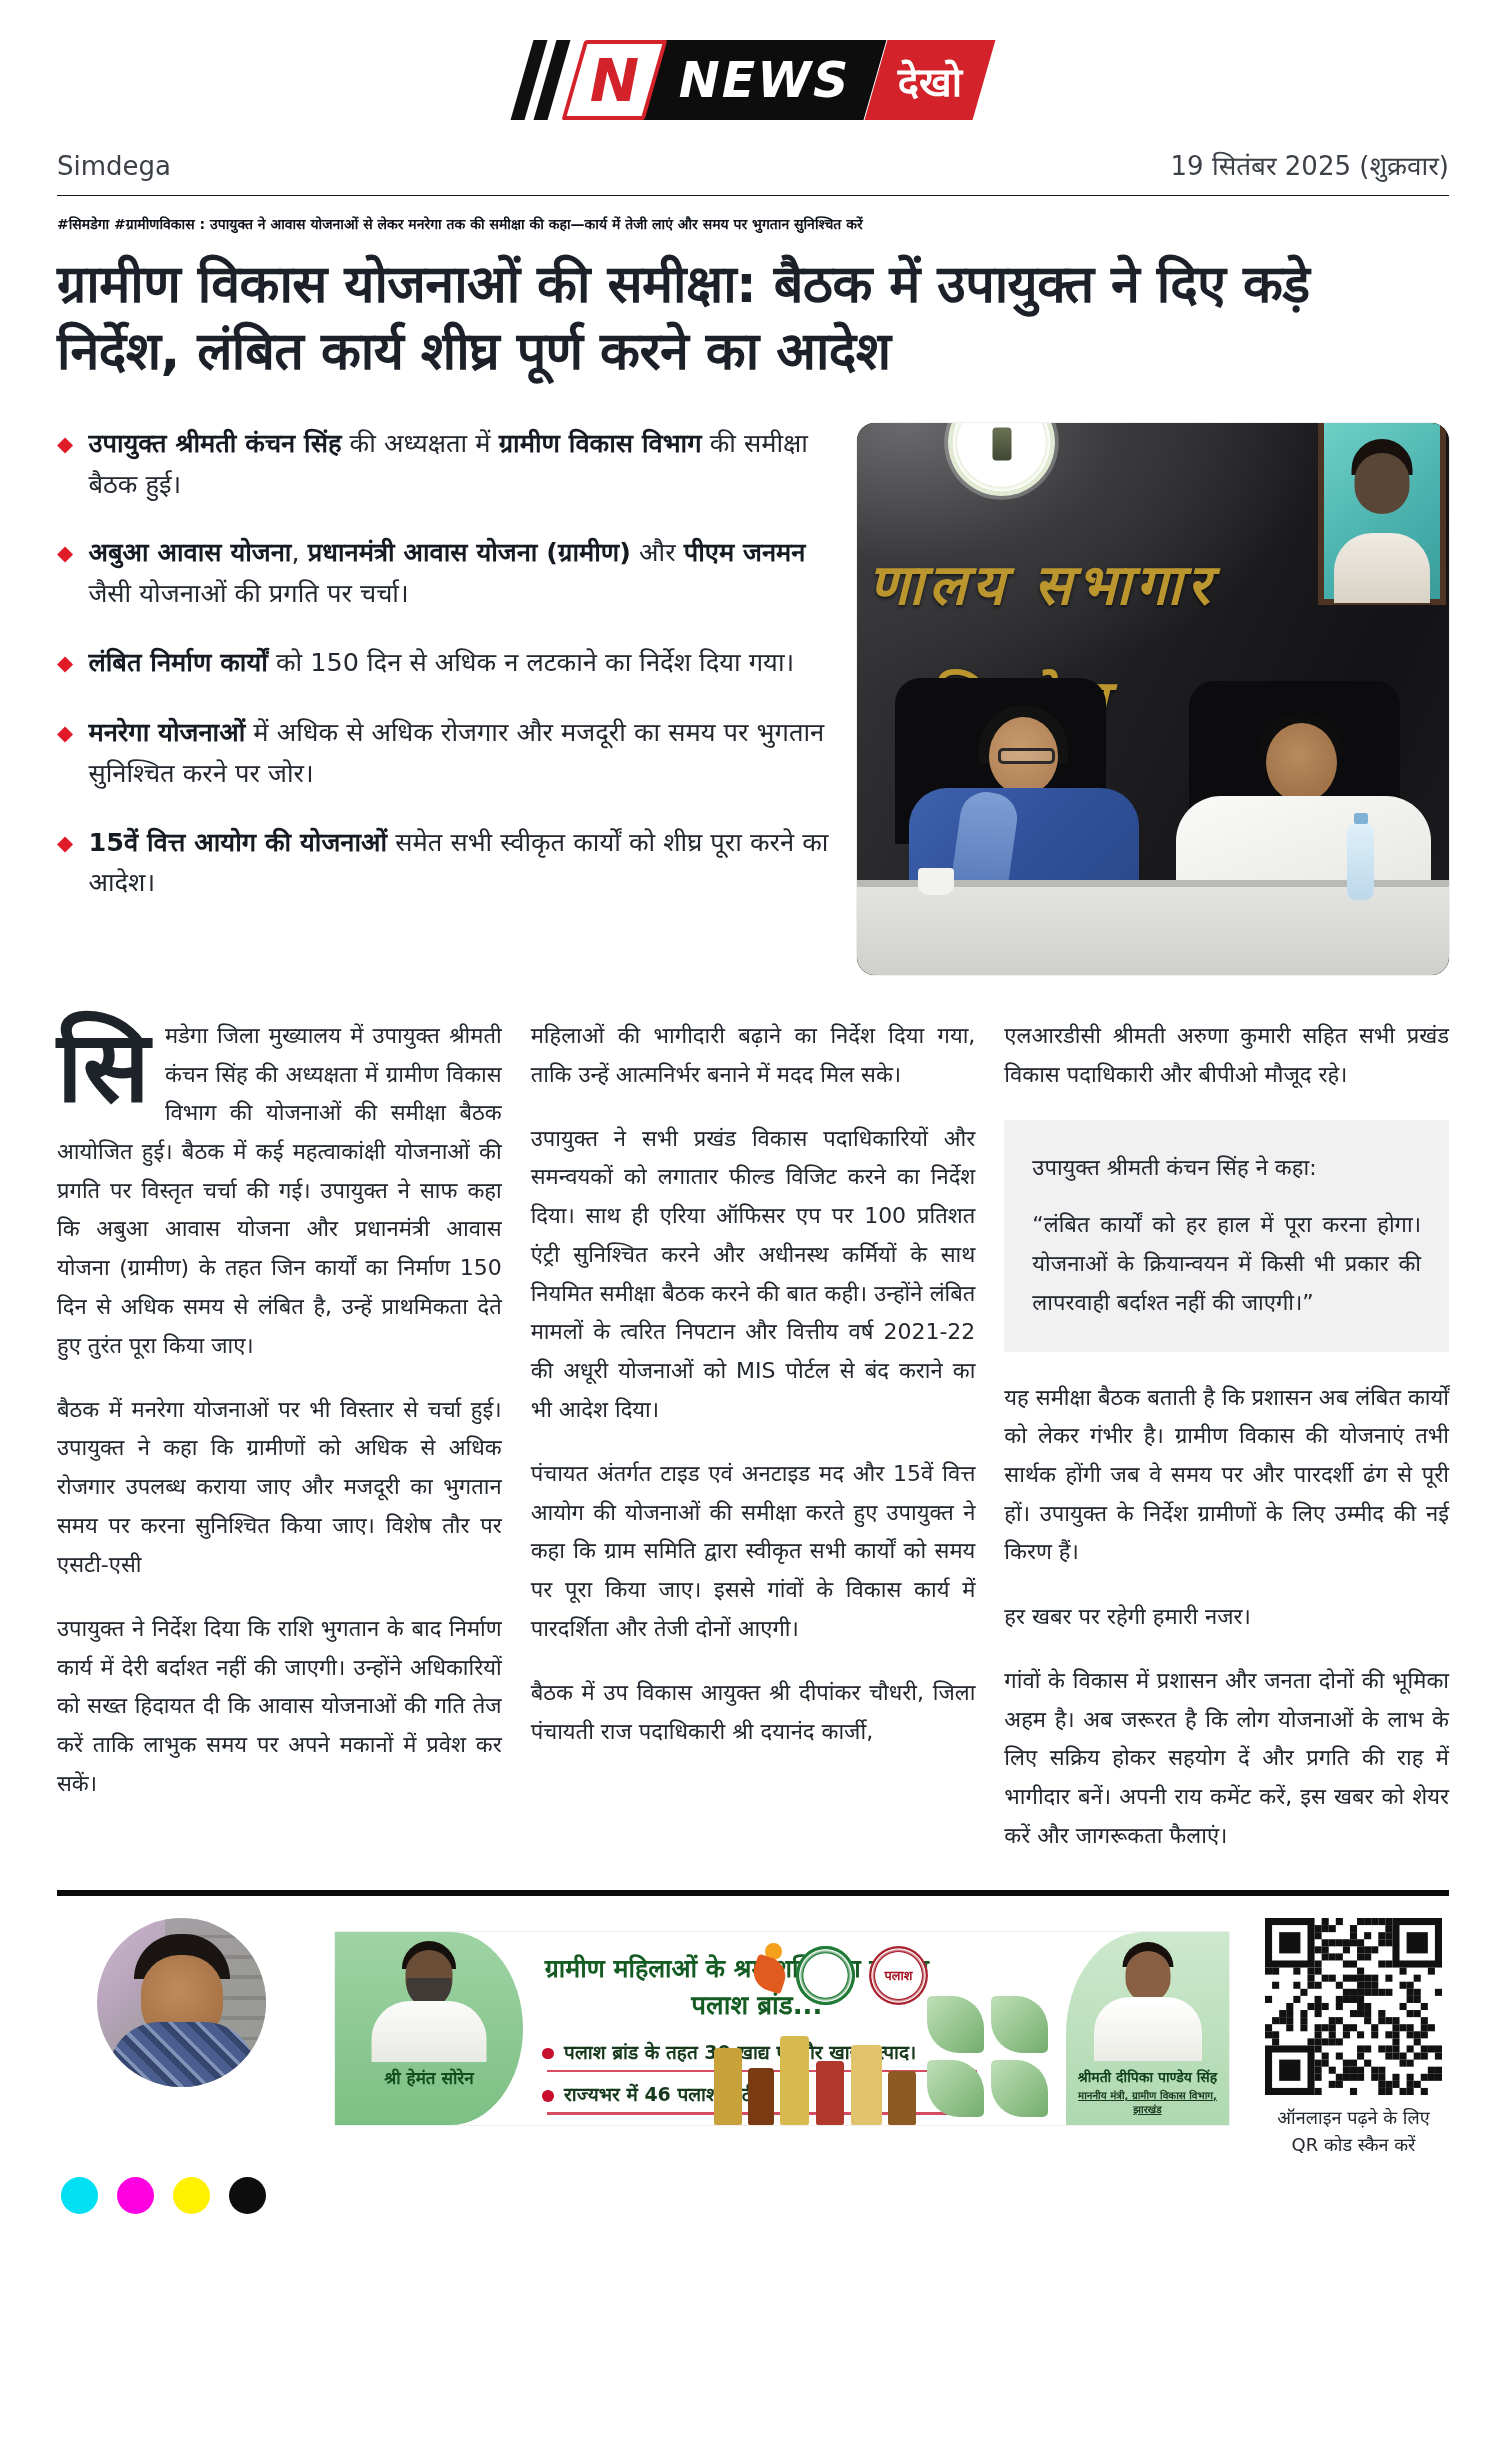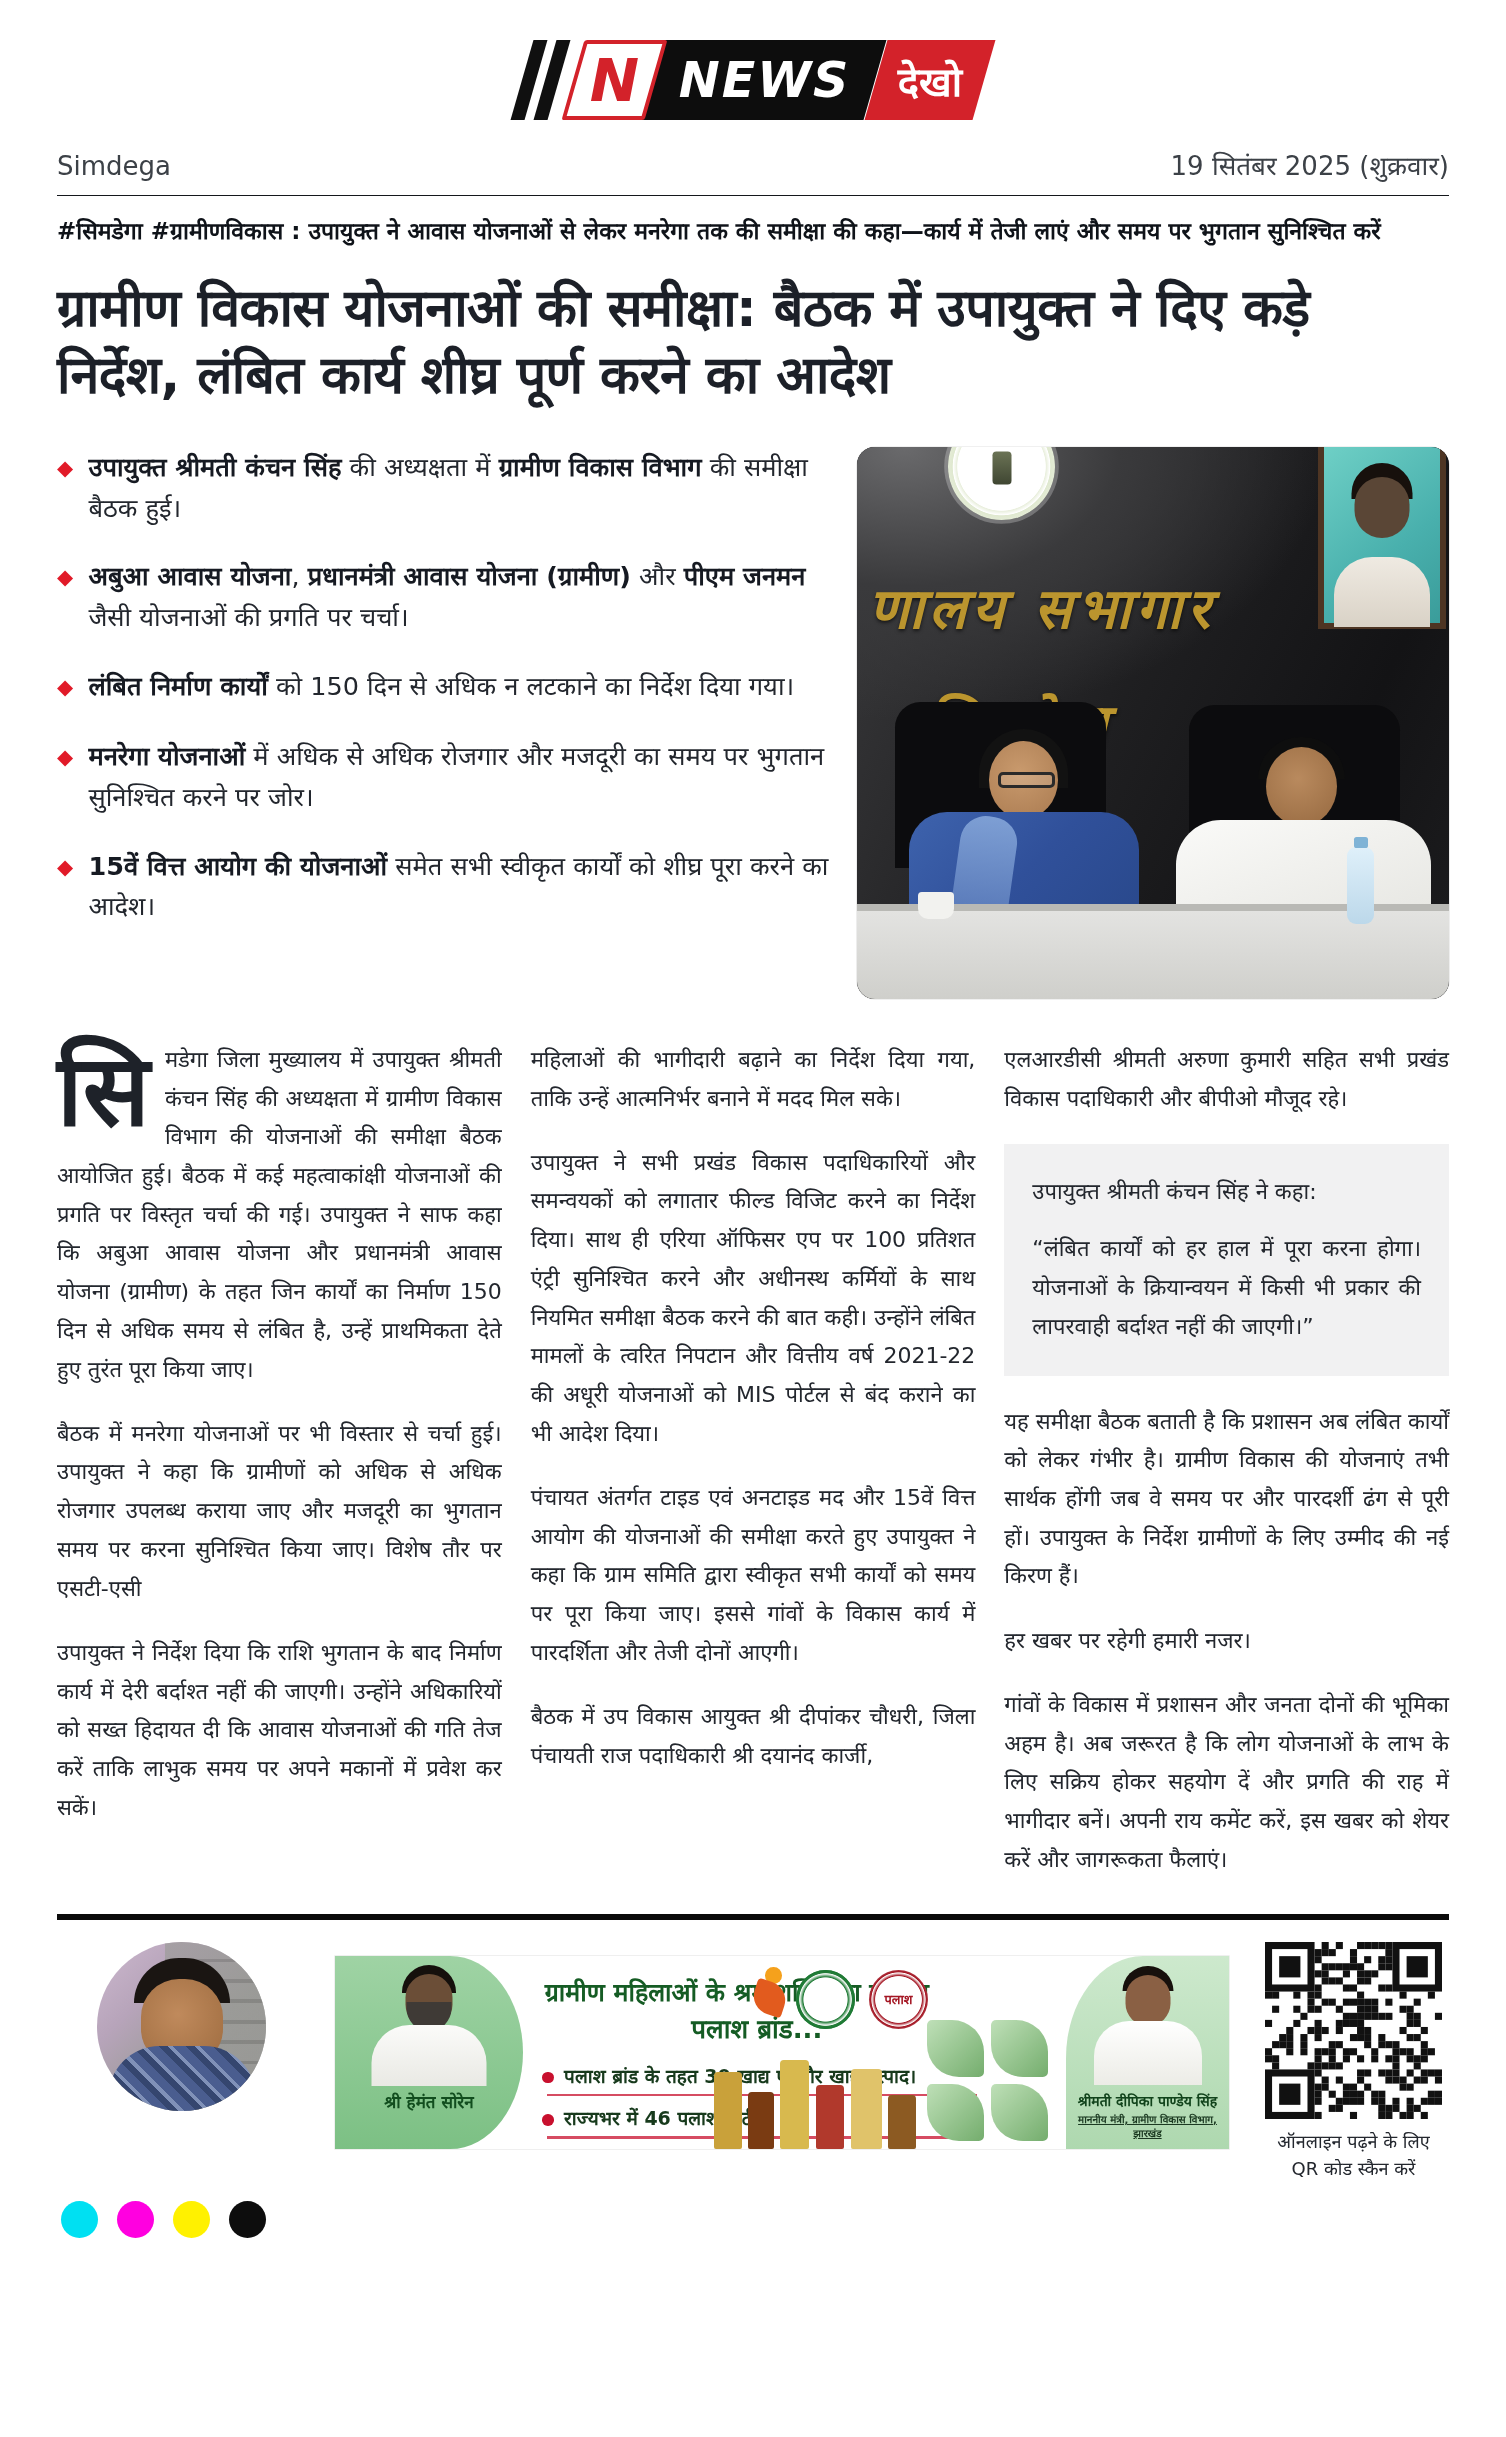--- a/index.html
+++ b/index.html
@@ -13,21 +13,21 @@
   .nbox{width:75px;background:#fff;border:4.5px solid #d3222a;transform:skewX(-16deg);display:flex;align-items:center;justify-content:center;margin-right:-2.6px;border-radius:2.6px;z-index:2;}
   .nbox span{transform:skewX(16deg);font-style:italic;font-weight:900;font-size:59px;color:#d3222a;}
   .newsbox{background:#0d0d0d;transform:skewX(-16deg);display:flex;align-items:center;padding:0 25.5px;}
   .newsbox span{transform:skewX(16deg);color:#fff;font-style:italic;font-weight:900;font-size:49px;letter-spacing:1.9px;}
   .dekhobox{background:#d3222a;transform:skewX(-16deg);display:flex;align-items:center;padding:0 22px;}
   .dekhobox span{transform:skewX(16deg);color:#fff;font-weight:800;font-size:40px;}
 
   
   .dateline{display:flex;justify-content:space-between;align-items:baseline;font-size:26px;color:#3c4147;margin:12.8px 0 11.5px;}
   .rule{border:none;border-top:1.9px solid #14171c;margin:0 0 18px;}
-  .hashline{font-size:23px;font-weight:700;color:#0f1319;margin-bottom:29px;}
+  .hashline{font-size:14px;font-weight:700;color:#0f1319;margin-bottom:18px;}
 
   h1.headline{font-size:52px;font-weight:800;line-height:1.3;color:#1c2028;margin:0 0 37px;letter-spacing:-0.6px;}
 
   
   .lead{display:flex;gap:27px;align-items:flex-start;}
   .bullets{list-style:none;margin:0;padding:0;width:773px;flex:0 0 auto;}
   .bullets li{display:flex;gap:15.3px;font-size:25.5px;line-height:1.6;margin-bottom:28px;color:#23272e;}
   .bullets li:last-child{margin-bottom:0;}
   .diamond{color:#e11a28;font-size:21px;line-height:2;flex:0 0 auto;}
   .bullets b{font-weight:800;color:#161a22;}

